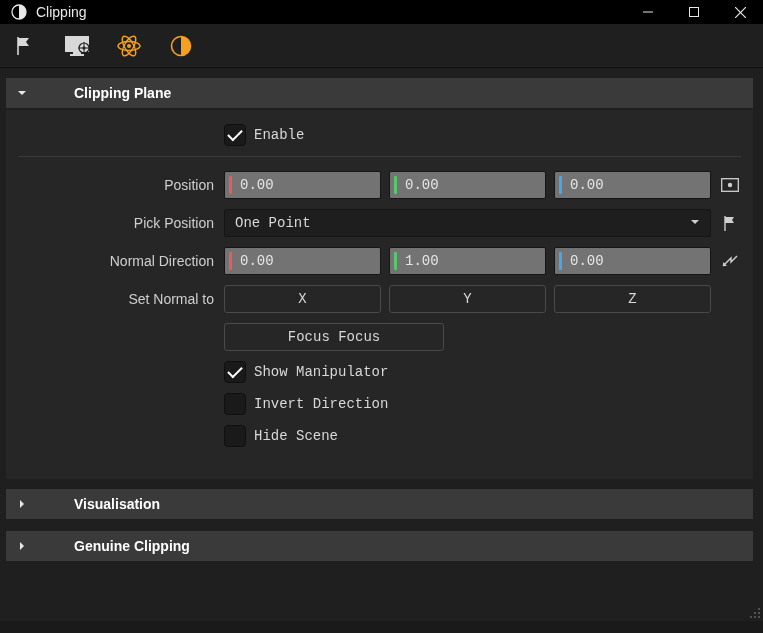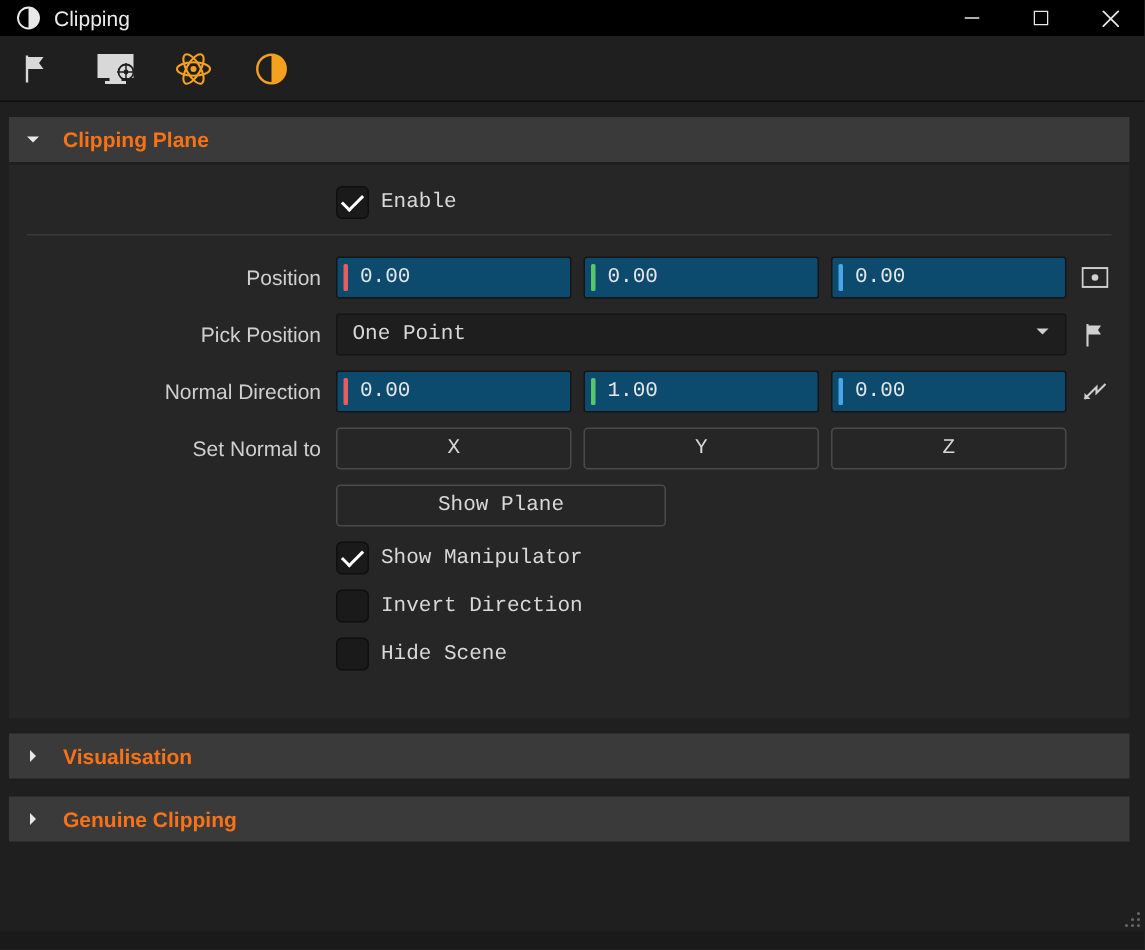--- a/index.html
+++ b/index.html
@@ -64,21 +64,21 @@
     align-items: center;
     padding: 0 10px;
     gap: 14px;
     margin-bottom: 2px;
     cursor: pointer;
   }
   .section-header .caret {
     width: 12px; display:flex; align-items:center; justify-content:center;
   }
   .section-header .caret svg { display:block; }
-  .section-header .stitle { font-weight: 600; color: #f97316; }
+  .section-header .stitle { font-weight: 600; color: #ffffff; margin-left: 32px; }
 
   .section-content {
     background: #262626;
     padding: 14px 12px 20px 12px;
     margin-bottom: 10px;
   }
 
   
   .row {
     display: flex;
@@ -121,21 +121,21 @@
   .hr {
     height: 1px;
     background: #3a3a3a;
     margin: 4px 0 14px 0;
   }
 
   
   .numfield {
     flex: 1;
     height: 28px;
-    background: #0c4a6e;
+    background: #737373;
     border: 1px solid #151515;
     border-radius: 2px;
     display: flex;
     align-items: center;
     padding-left: 4px;
     color: #e6e6e6;
     font-size: 14px;
   }
   .numfield .stripe {
     width: 3px; height: 18px;
@@ -357,21 +357,21 @@
             <span>Z</span>
           </div>
         <span style="width:22px;"></span>
       </div>
     </div>
 
     <div class="row">
       <div class="label-col"></div>
       <div class="field-col">
         <div class="btn" style="width:220px;">
-          <span>Show Plane</span>
+          <span>Focus Focus</span>
         </div>
       </div>
     </div>
 
     <div class="row">
       <div class="label-col"></div>
       <div class="field-col">
         <div class="cbx checked"></div>
         <span>Show Manipulator</span>
       </div>

